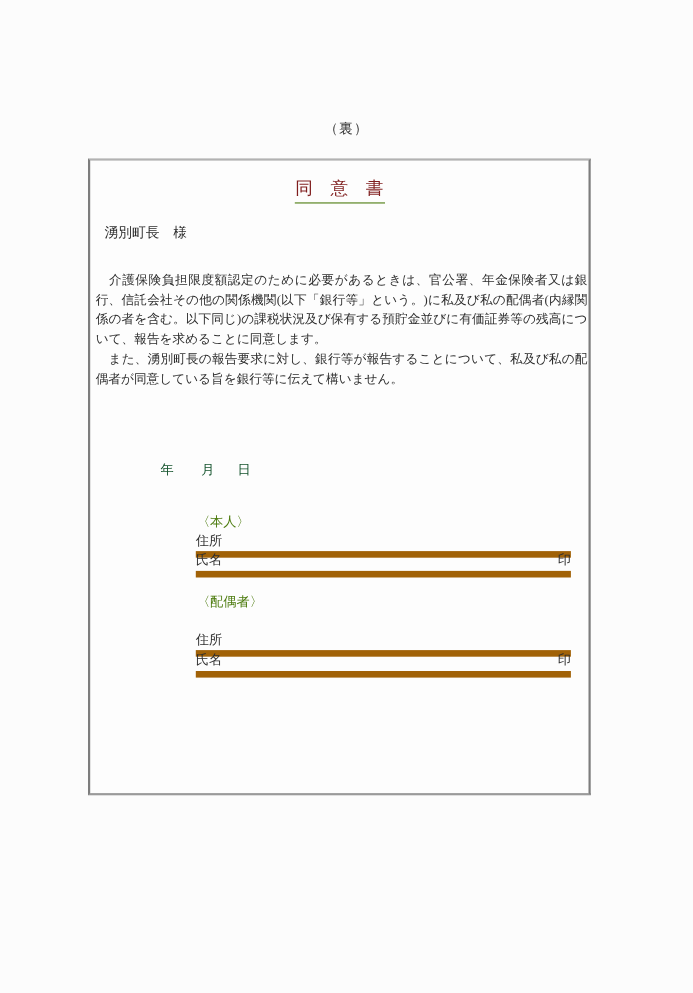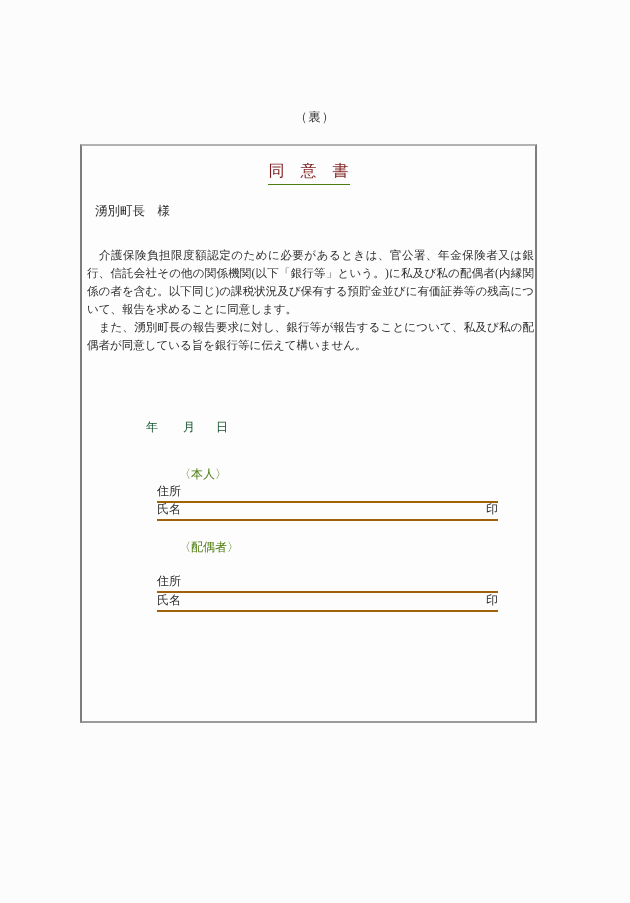--- a/index.html
+++ b/index.html
@@ -87,24 +87,24 @@
     position: absolute;
     font-size: 12px;
     color: #4d7c0f;
     left: 57px;
     margin-left: 40px;
   }
   .sig-label.person  { top: 320px; }
   .sig-label.spouse  { top: 393px; }
   .field-row {
     position: absolute;
-    left: 75px;
+    left: 96px;
     width: 341px;
     height: 17px;
-    border-bottom: 2px solid #a16207;
+    border-bottom: 6px solid #a16207;
   }
   .field-row .field-label {
     position: absolute;
     left: 0;
     bottom: 1px;
     font-size: 12px;
     color: #2e2e2e;
   }
   .field-row .seal {
     position: absolute;

